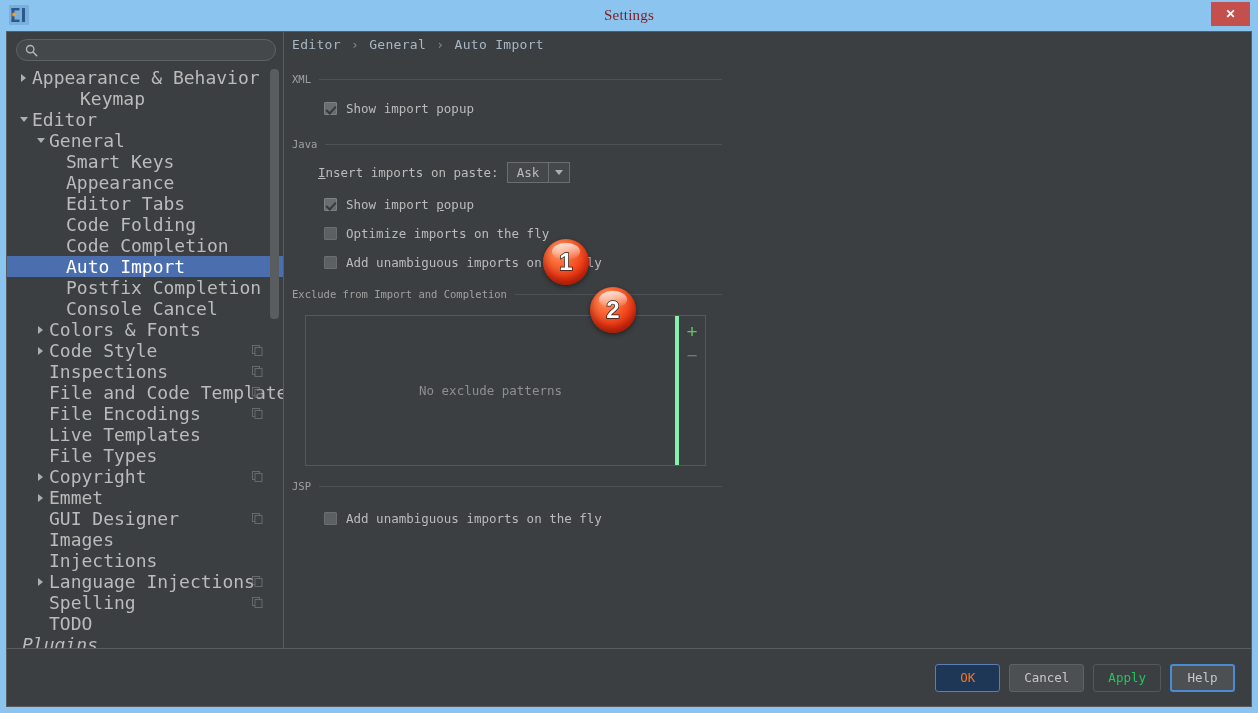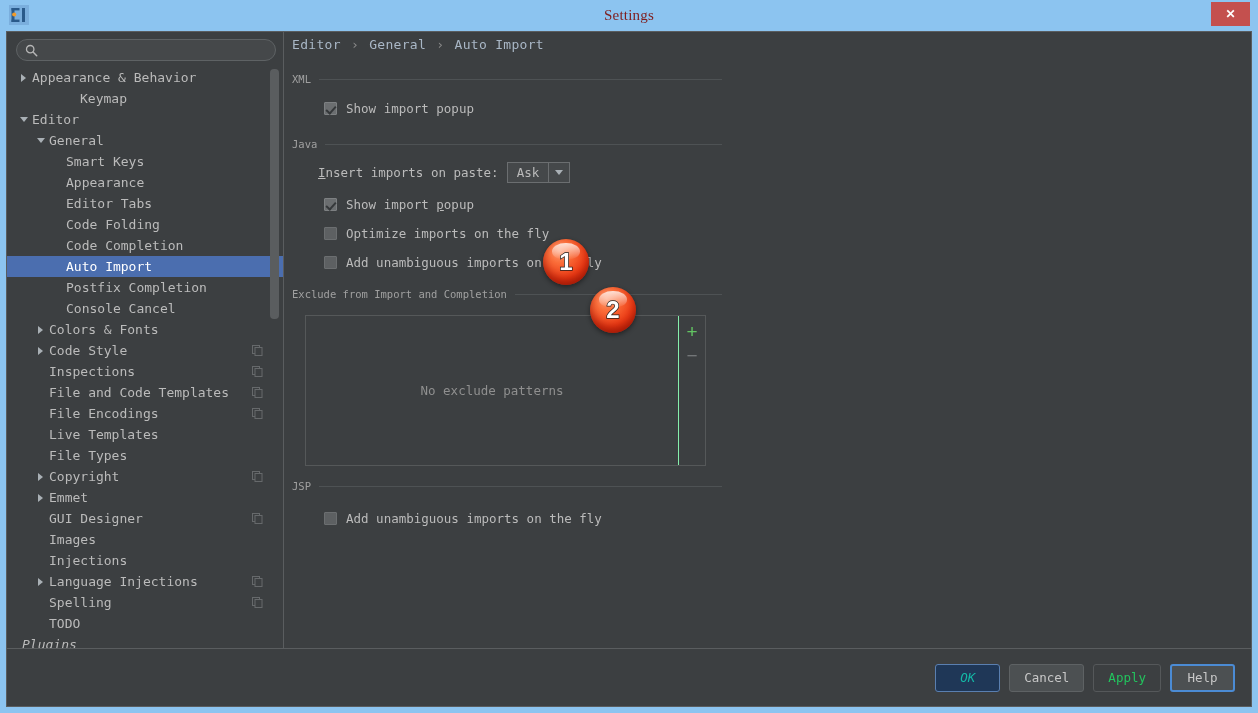--- a/index.html
+++ b/index.html
@@ -84,21 +84,21 @@
 
   #tree {
     position: absolute; left: 0; top: 35px; right: 0; bottom: 0;
     overflow: hidden;
   }
   .tree-item {
     height: 21px;
     display: flex; align-items: center;
     color: #bbbbbb;
     font-family: "DejaVu Sans Mono", monospace;
-    font-size: 13px;
+    font-size: 18px;
     white-space: nowrap;
     cursor: default;
     position: relative;
     padding-right: 8px;
   }
   .tree-item.selected { background: #4b6eaf; color: #ffffff; }
   .twisty {
     width: 13px; height: 13px; flex: none;
     display: flex; align-items: center; justify-content: center;
     margin-right: 2px;
@@ -212,21 +212,21 @@
     width: 401px; height: 151px;
     border: 1px solid #555859;
     background: #3c3f41;
     display: flex;
   }
   #exclude-list {
     flex: 1;
     display: flex; align-items: center; justify-content: center;
     color: #8f8f8f; font-size: 12.5px;
     font-family: "DejaVu Sans Mono", monospace;
-    border-right: 1px solid #86efac;
+    border-right: 4px solid #86efac;
   }
   #exclude-tools {
     width: 26px; display: flex; flex-direction: column;
     align-items: center; padding-top: 7px; gap: 8px;
   }
   #btn-add, #btn-remove {
     width: 16px; height: 16px;
     display: flex; align-items: center; justify-content: center;
     font-size: 19px; line-height: 1;
     font-family: "Liberation Sans", sans-serif;
@@ -274,21 +274,21 @@
     padding: 0 14px;
     font-family: "DejaVu Sans Mono", monospace;
     font-size: 12.5px;
     color: #c8c8c8;
     background: #4c5052;
     border: 1px solid #5e6264;
     border-radius: 3px;
     cursor: pointer;
     display: flex; align-items: center; justify-content: center;
   }
-  .btn.default { background: #1f3757; border-color: #5a7fb0; color: #14b8a6; font-style: italic; }
+  .btn.default { background: #1f3757; border-color: #5a7fb0; color: #f97316; }
   .btn.disabled { color: #22c55e; background: #43464800; border-color: #55585a; cursor: default; }
   .btn.focused { border: 2px solid #4b8bd4; }
 </style>
 </head>
 <body>
 
 <div id="window">
 
   <div id="titlebar">
     <svg id="app-logo" viewBox="0 0 22 22">

